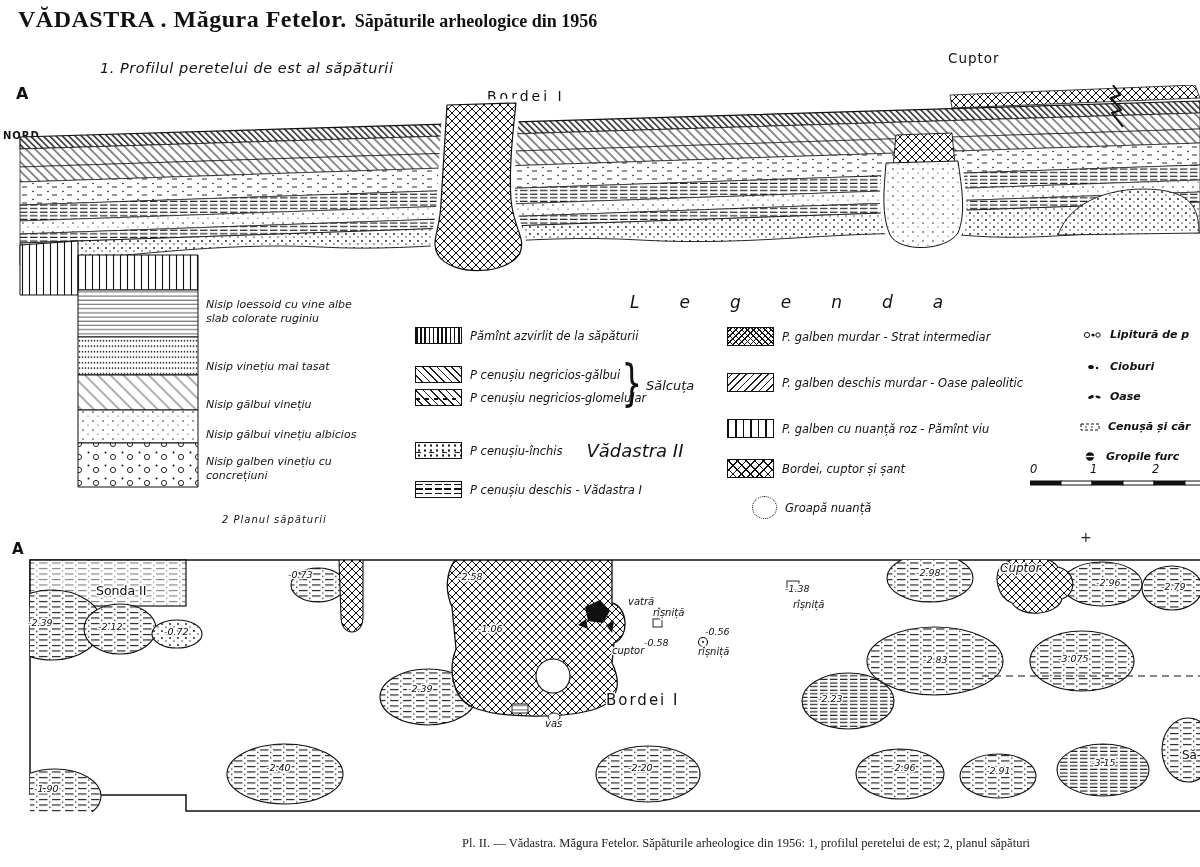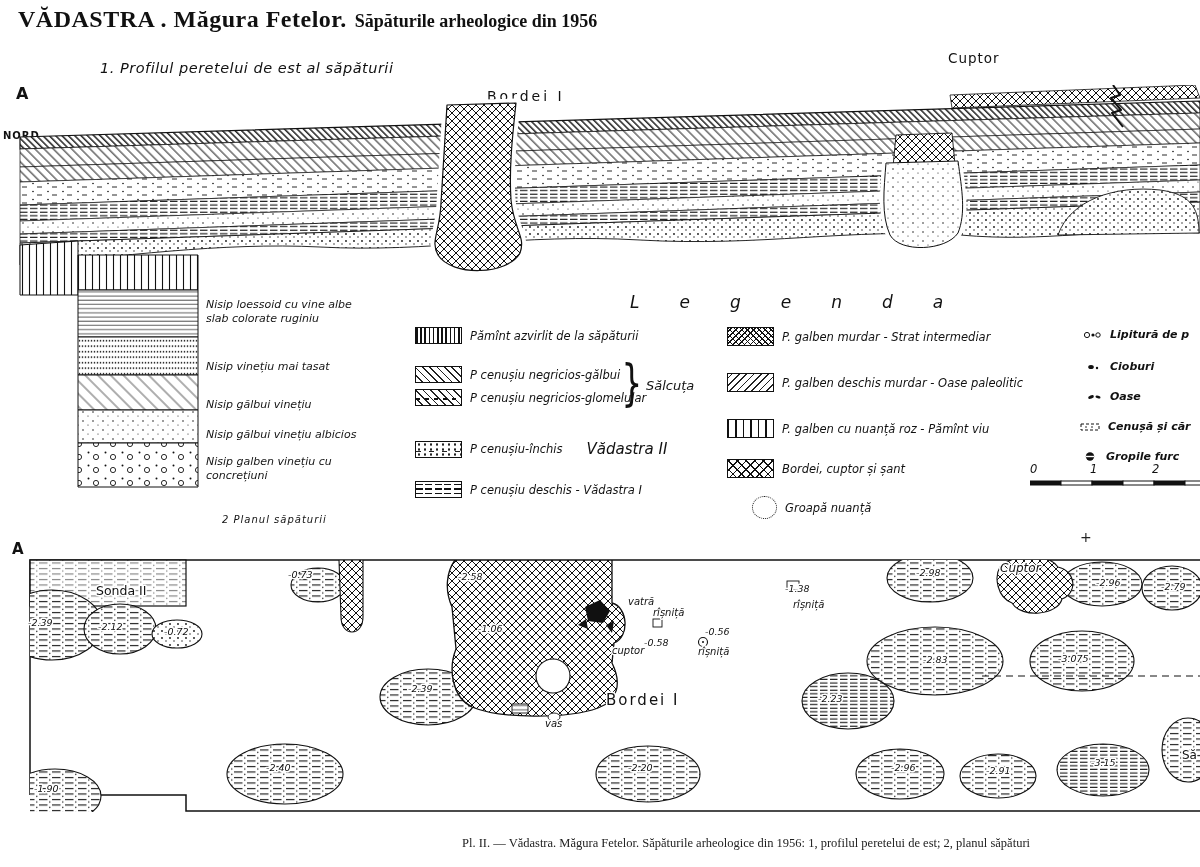--- a/index.html
+++ b/index.html
@@ -22,21 +22,21 @@
   .plus-mark{left:1080px;top:529px;font-size:14px;color:#222;}
   
   .note{position:absolute;left:206px;width:178px;font-style:italic;font-size:11px;line-height:1.3;
         white-space:pre-line;color:#151515;}
   
   .legend-title{left:630px;top:292px;font-size:17px;font-style:italic;letter-spacing:40px;white-space:nowrap;}
   .lg-row{position:absolute;display:flex;align-items:center;gap:8px;}
   .sw{width:47px;height:17px;border:1.3px solid #111;box-sizing:border-box;flex:none;}
   .sw2{height:19px;}
   .lg-lab{font-style:italic;font-size:11.5px;white-space:nowrap;}
-  .lg-era{font-style:italic;font-size:15px;margin-left:16px;}
+  .lg-era{font-style:italic;font-size:18px;margin-left:16px;}
   .salcuta{position:absolute;font-style:italic;font-size:13px;}
   .brace{position:absolute;font-size:50px;font-weight:400;transform:scaleX(.65);color:#111;line-height:1;}
   .sw-vertd{background:repeating-linear-gradient(90deg,#111 0 1.6px,#fff 1.6px 4.2px);}
   .sw-diag{background:repeating-linear-gradient(45deg,#fff 0 4px,#222 4px 5.2px);}
   .sw-diag2{background-image:repeating-linear-gradient(90deg,#111 0 4px,transparent 4px 9px),
             repeating-linear-gradient(45deg,#fff 0 4.2px,#222 4.2px 5.4px);
             background-size:100% 2px,100% 100%;background-position:0 8px,0 0;background-repeat:no-repeat,repeat;}
   .sw-stip{background-image:repeating-linear-gradient(90deg,#222 0 5px,transparent 5px 13px),
            radial-gradient(circle,#222 1px,transparent 1.3px);
            background-size:100% 1px,6px 5px;background-position:0 9px,0 0;background-repeat:no-repeat,repeat;}

